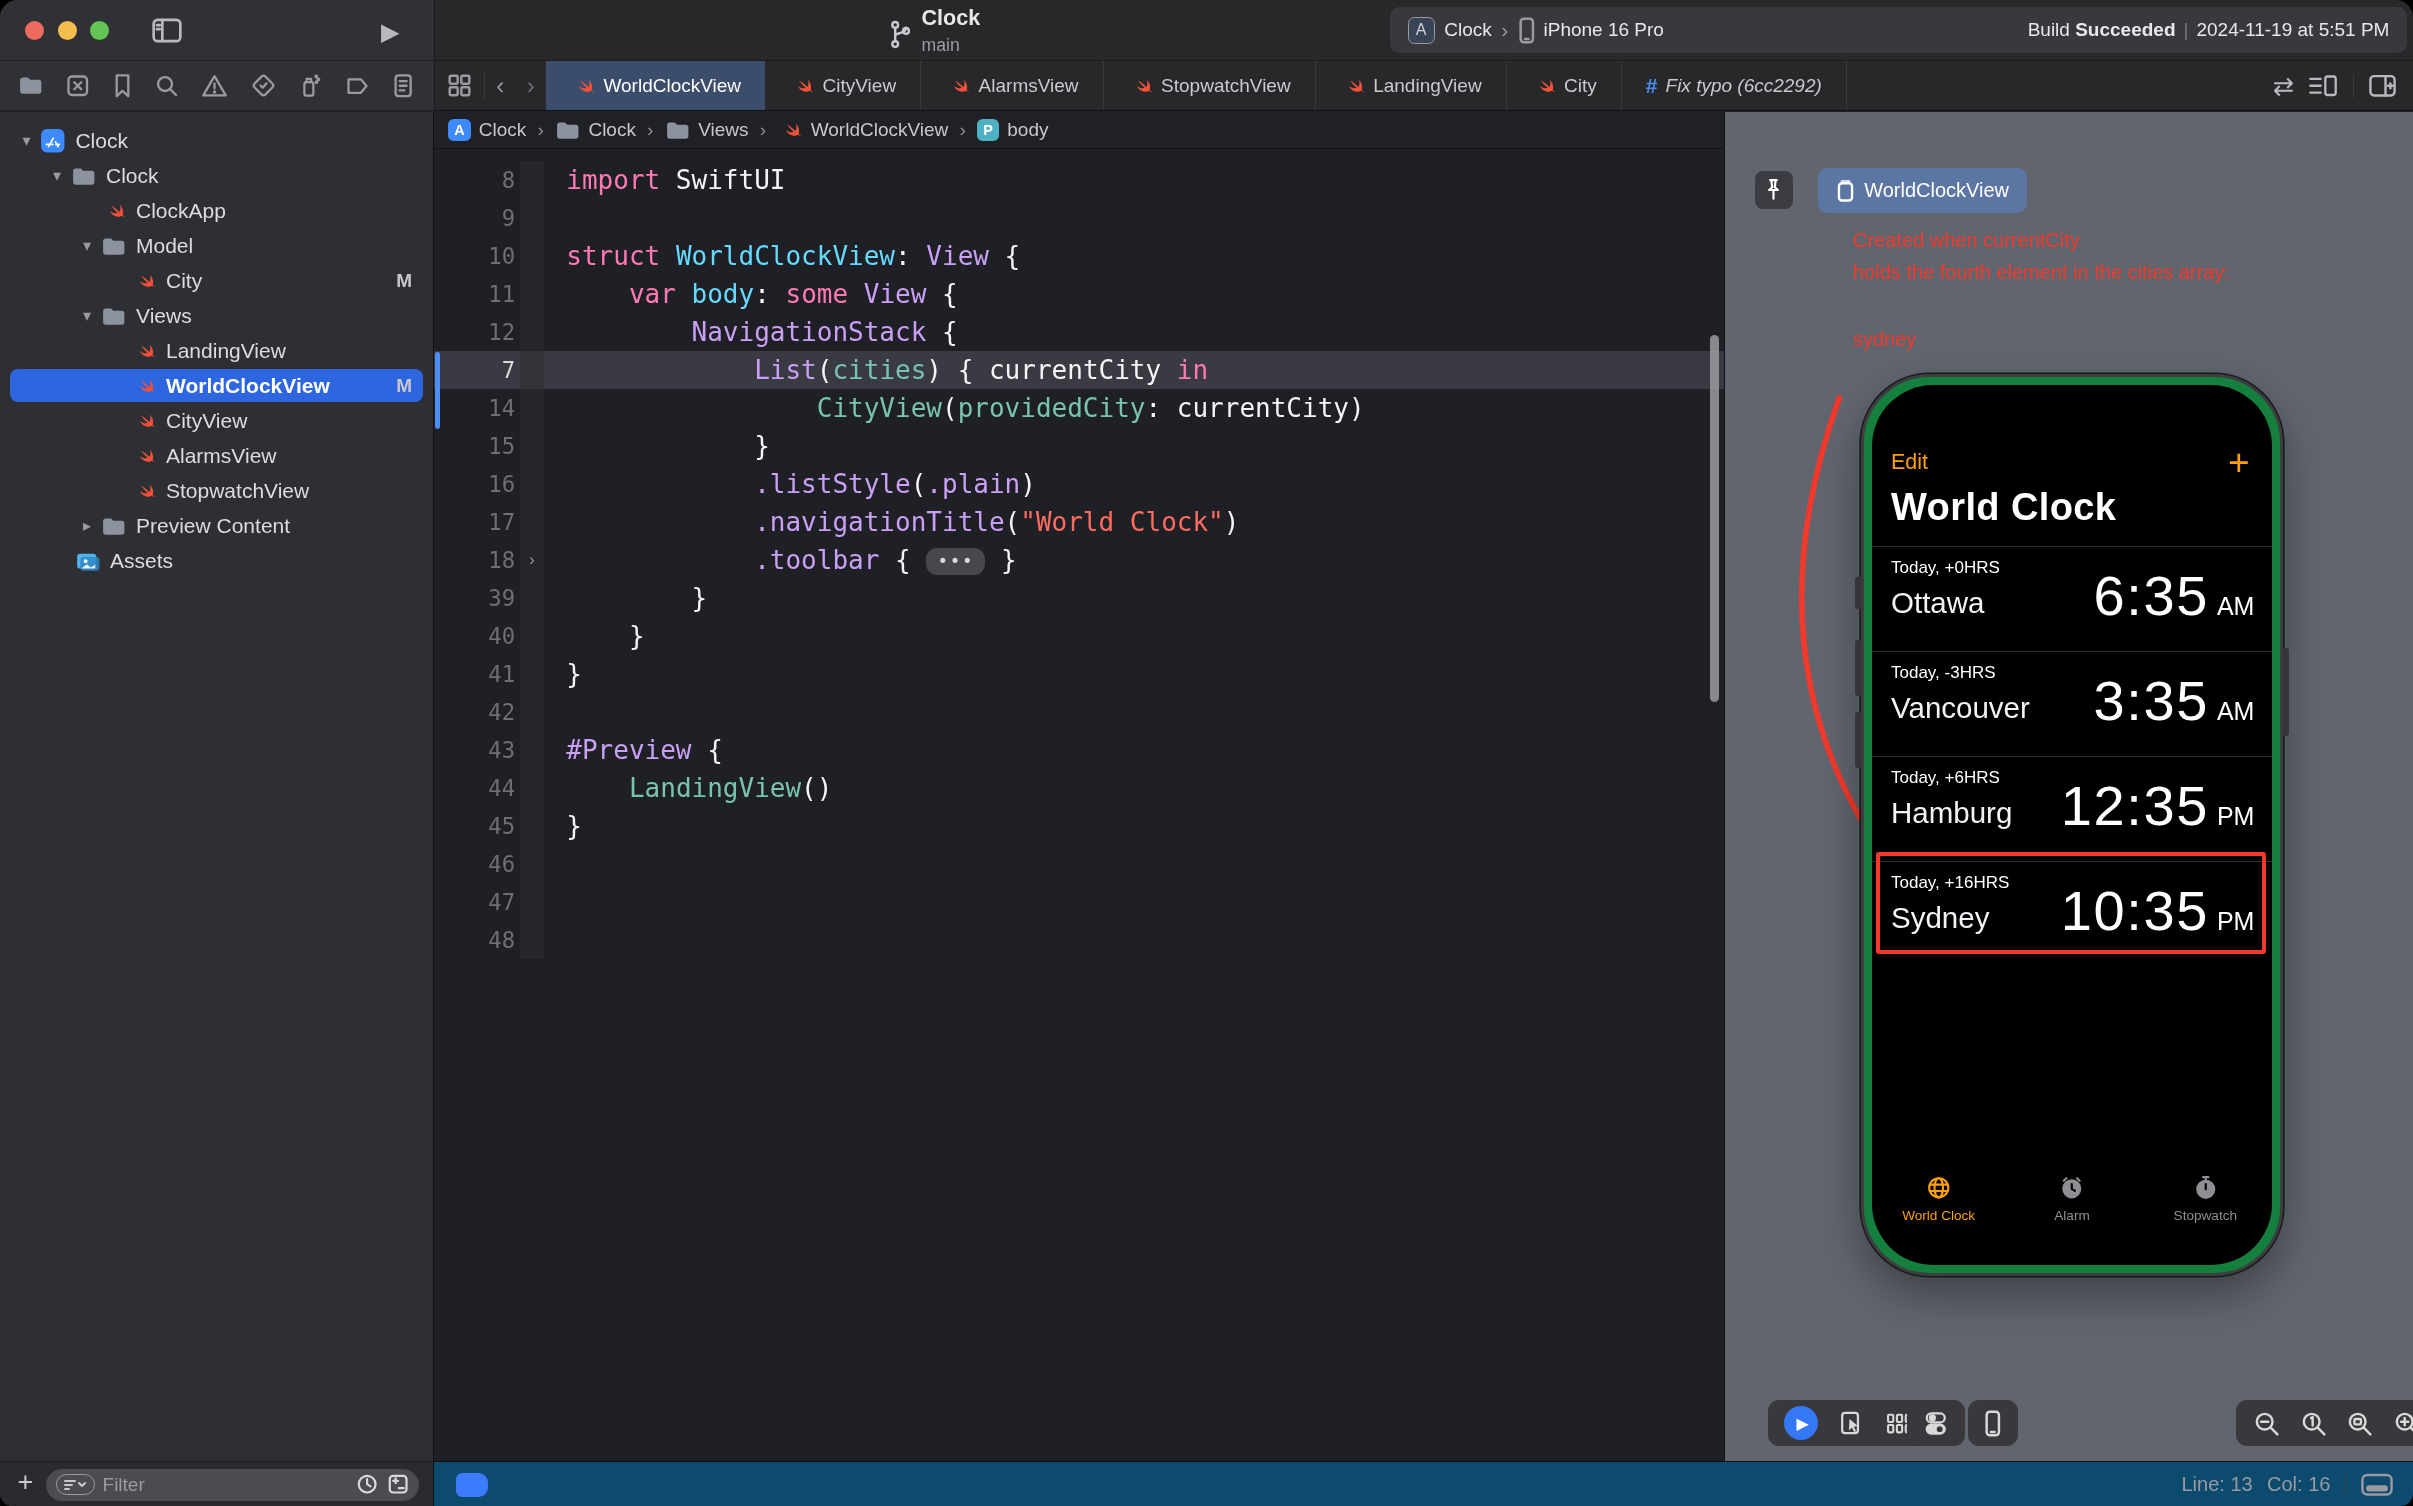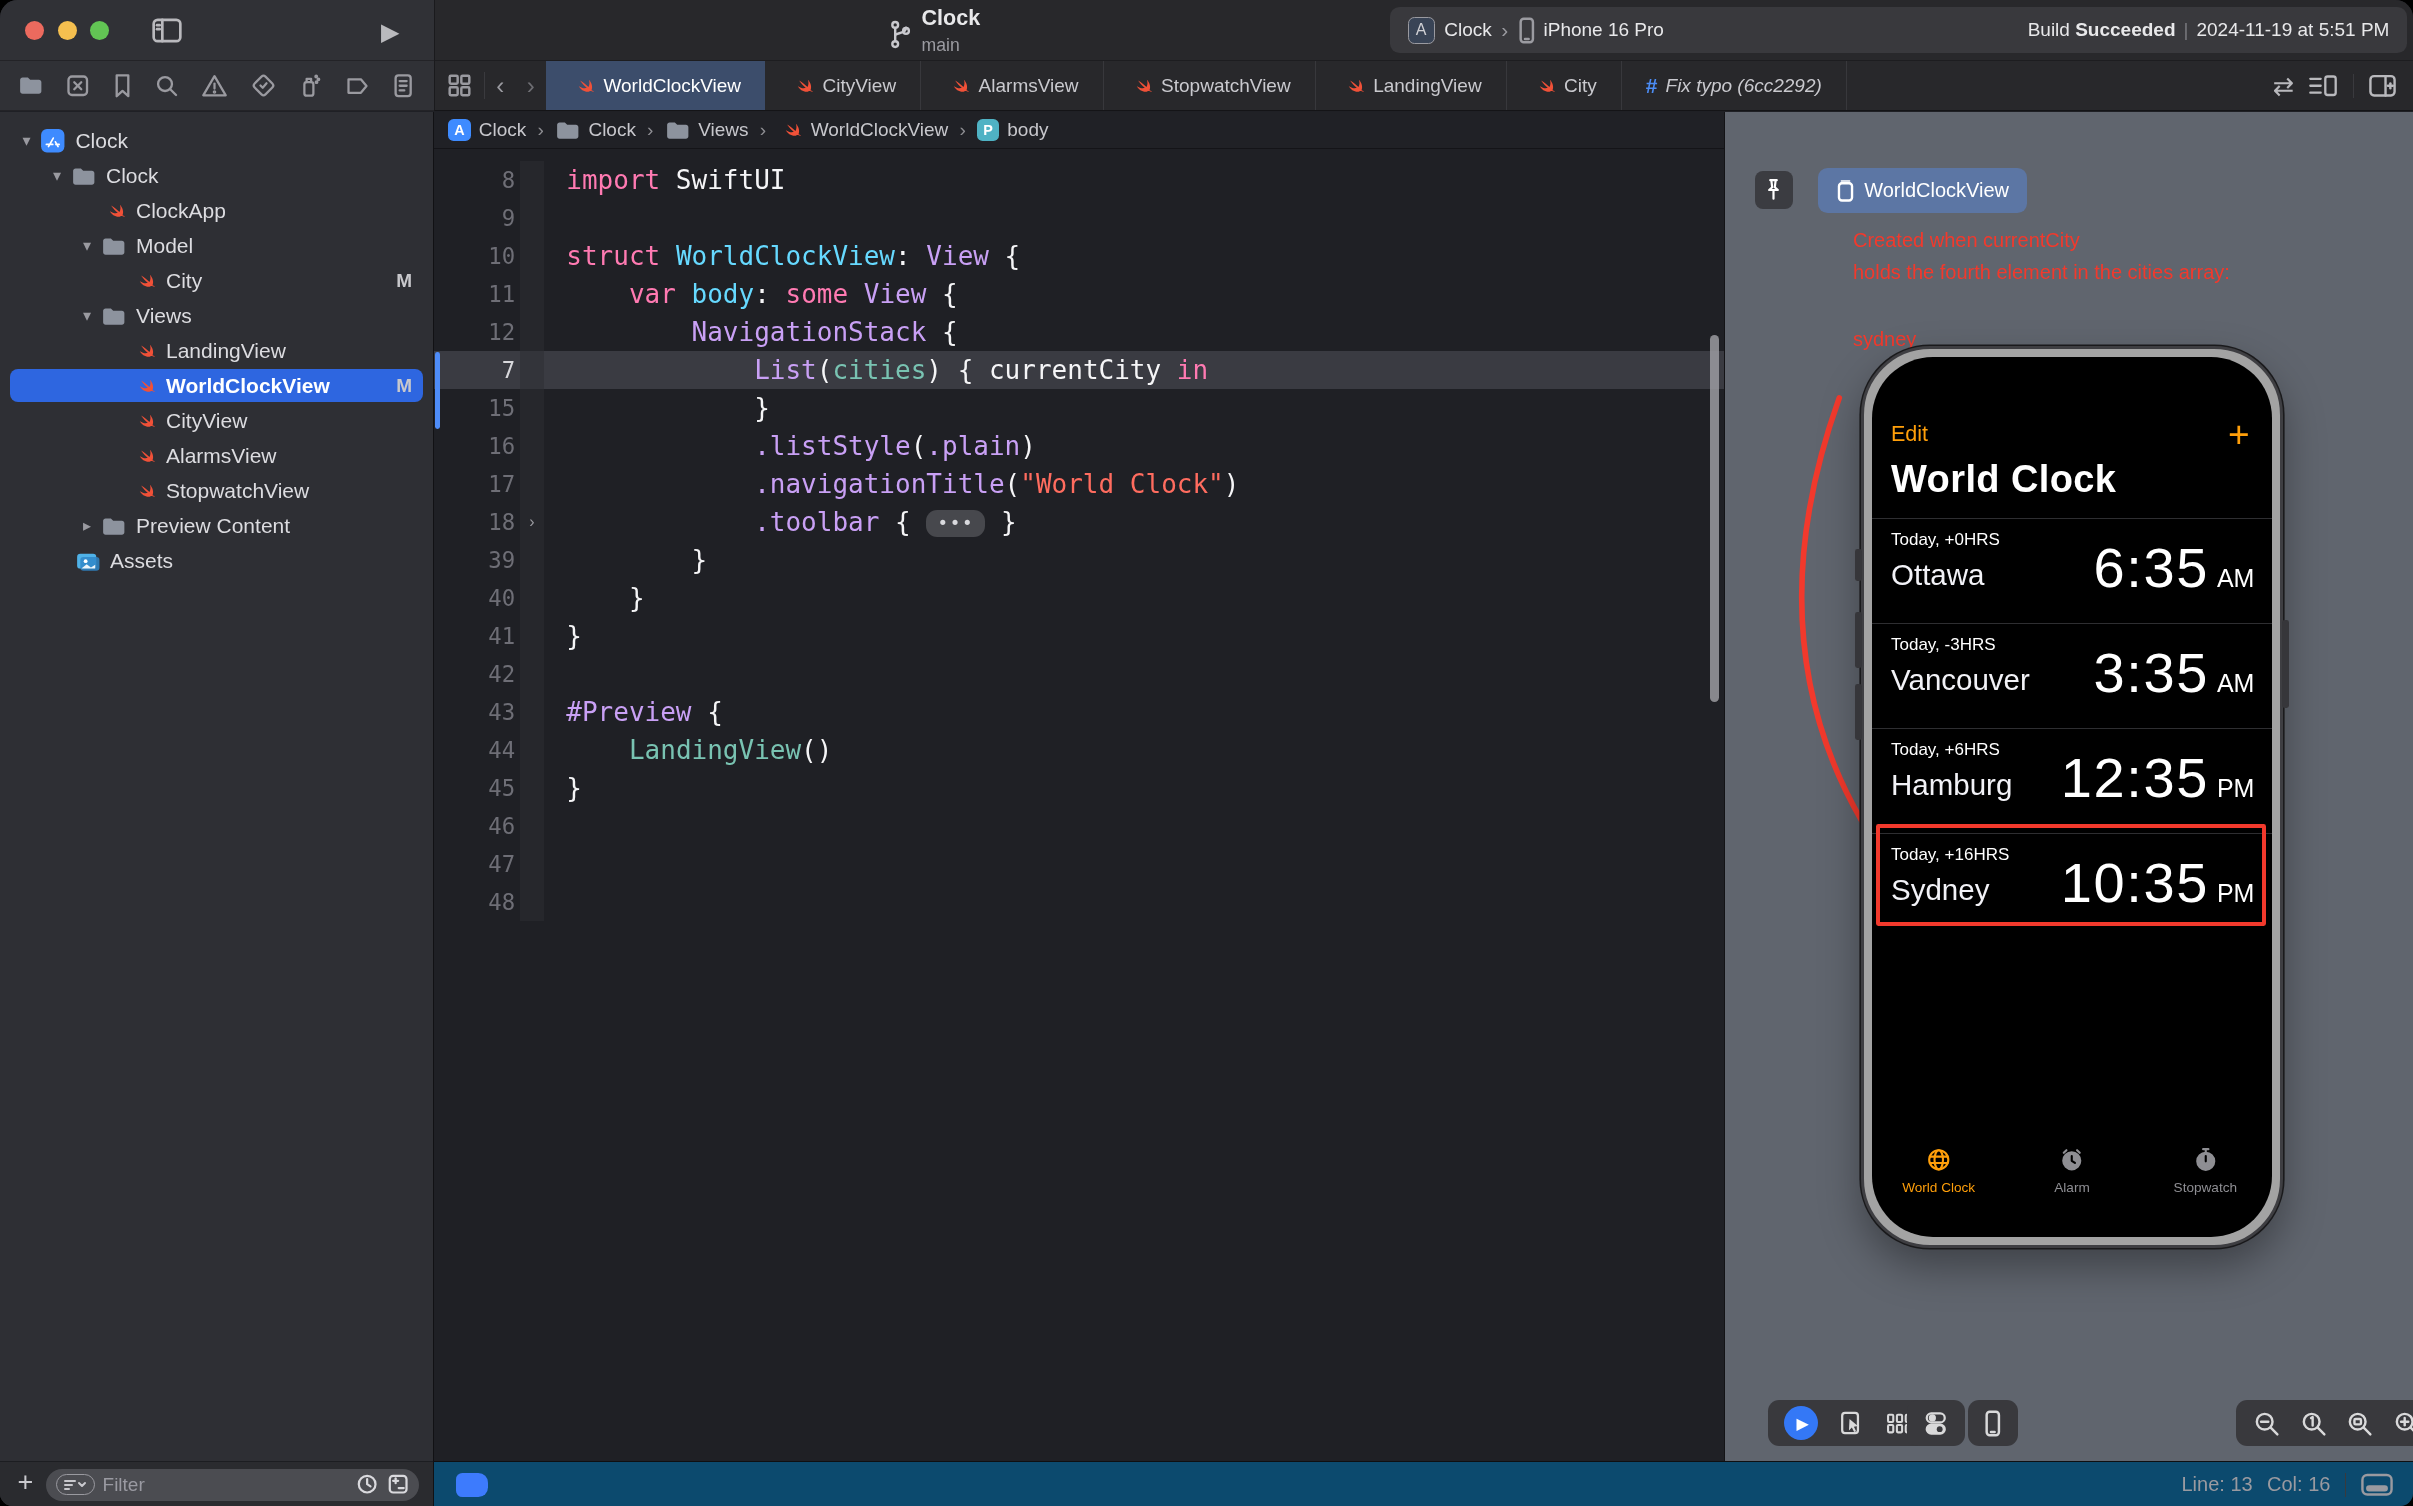--- a/index.html
+++ b/index.html
@@ -91,21 +91,21 @@
 
   
   #canvas{position:absolute;left:1724px;top:112px;width:690px;height:1349px;background:#60656E;border-left:1.6px solid #131316}
   #pin-btn{position:absolute;left:29.5px;top:59px;width:38px;height:38px;background:#3B3C41;border-radius:8px;color:#fff;display:flex;align-items:center;justify-content:center}
   #preview-pill{position:absolute;left:93px;top:56px;height:45px;background:#5C76A4;border-radius:9.6px;color:#fff;display:flex;align-items:center;gap:9.6px;padding:0 17.6px;font-size:20px}
   #annot{position:absolute;left:128px;top:112px;color:var(--c-red);font-size:20px;line-height:32px}
   #annot .l3{display:block;margin-top:35px}
   #arrow-svg{position:absolute;left:0;top:0;width:690px;height:1349px;pointer-events:none}
 
   
-  #phone{position:absolute;left:136px;top:234px;width:422px;height:902px;background:#a3a3a3;border-radius:69px;border:3.2px solid #3E3E42;box-shadow:0 0 0 1.6px #1a1a1c, 0 19px 40px rgba(0,0,0,.35)}
+  #phone{position:absolute;left:136px;top:262px;width:422px;height:902px;background:#15803d;border-radius:69px;border:3.2px solid #3E3E42;box-shadow:0 0 0 1.6px #1a1a1c, 0 19px 40px rgba(0,0,0,.35)}
   .sidebtn{position:absolute;width:6.4px;background:#36363a;border-radius:2.4px}
   #screen{position:absolute;inset:8px;border-radius:61px;background:#000;overflow:hidden;color:#fff}
   #ph-nav{position:absolute;left:19px;right:22.3px;top:65px;display:flex;justify-content:space-between;align-items:center}
   #ph-edit{color:var(--c-orange);font-size:21.5px}
   #ph-add{color:var(--c-orange);font-size:37px;font-weight:300;line-height:24px}
   #ph-title{position:absolute;left:19px;top:101px;font-size:38px;font-weight:bold;letter-spacing:0.4px}
   #ph-rows{position:absolute;left:0px;right:0;top:161px}
   .prow{position:relative;height:105px;border-top:1.2px solid #2E2E31;padding:11.2px 17.6px 0 19px;display:flex;justify-content:space-between}
   .prow .meta .small{font-size:17px;color:#fff}
   .prow .meta .city{font-size:29.5px;font-weight:300;margin-top:8px;color:#F2F2F7}
@@ -546,20 +546,25 @@
         </div>
         <div class="cl">
           <span class="ln">12</span>
           <span class="ribbon"></span>
           <span class="ct"><span>        </span><span class="tk-s">NavigationStack</span><span> {</span></span>
         </div>
         <div class="cl hl">
           <span class="ln">7</span>
           <span class="ribbon"></span>
           <span class="ct"><span>            </span><span class="tk-s">List</span><span>(</span><span class="tk-m">cities</span><span>) { currentCity </span><span class="tk-k">in</span></span>
+        </div>
+        <div class="cl">
+          <span class="ln">14</span>
+          <span class="ribbon"></span>
+          <span class="ct"><span>                </span><span class="tk-m">CityView</span><span>(</span><span class="tk-m">providedCity</span><span>: currentCity)</span></span>
         </div>
         <div class="cl">
           <span class="ln">15</span>
           <span class="ribbon"></span>
           <span class="ct"><span>            }</span></span>
         </div>
         <div class="cl">
           <span class="ln">16</span>
           <span class="ribbon"></span>
           <span class="ct"><span>            </span><span class="tk-s">.listStyle</span><span>(</span><span class="tk-s">.plain</span><span>)</span></span>

